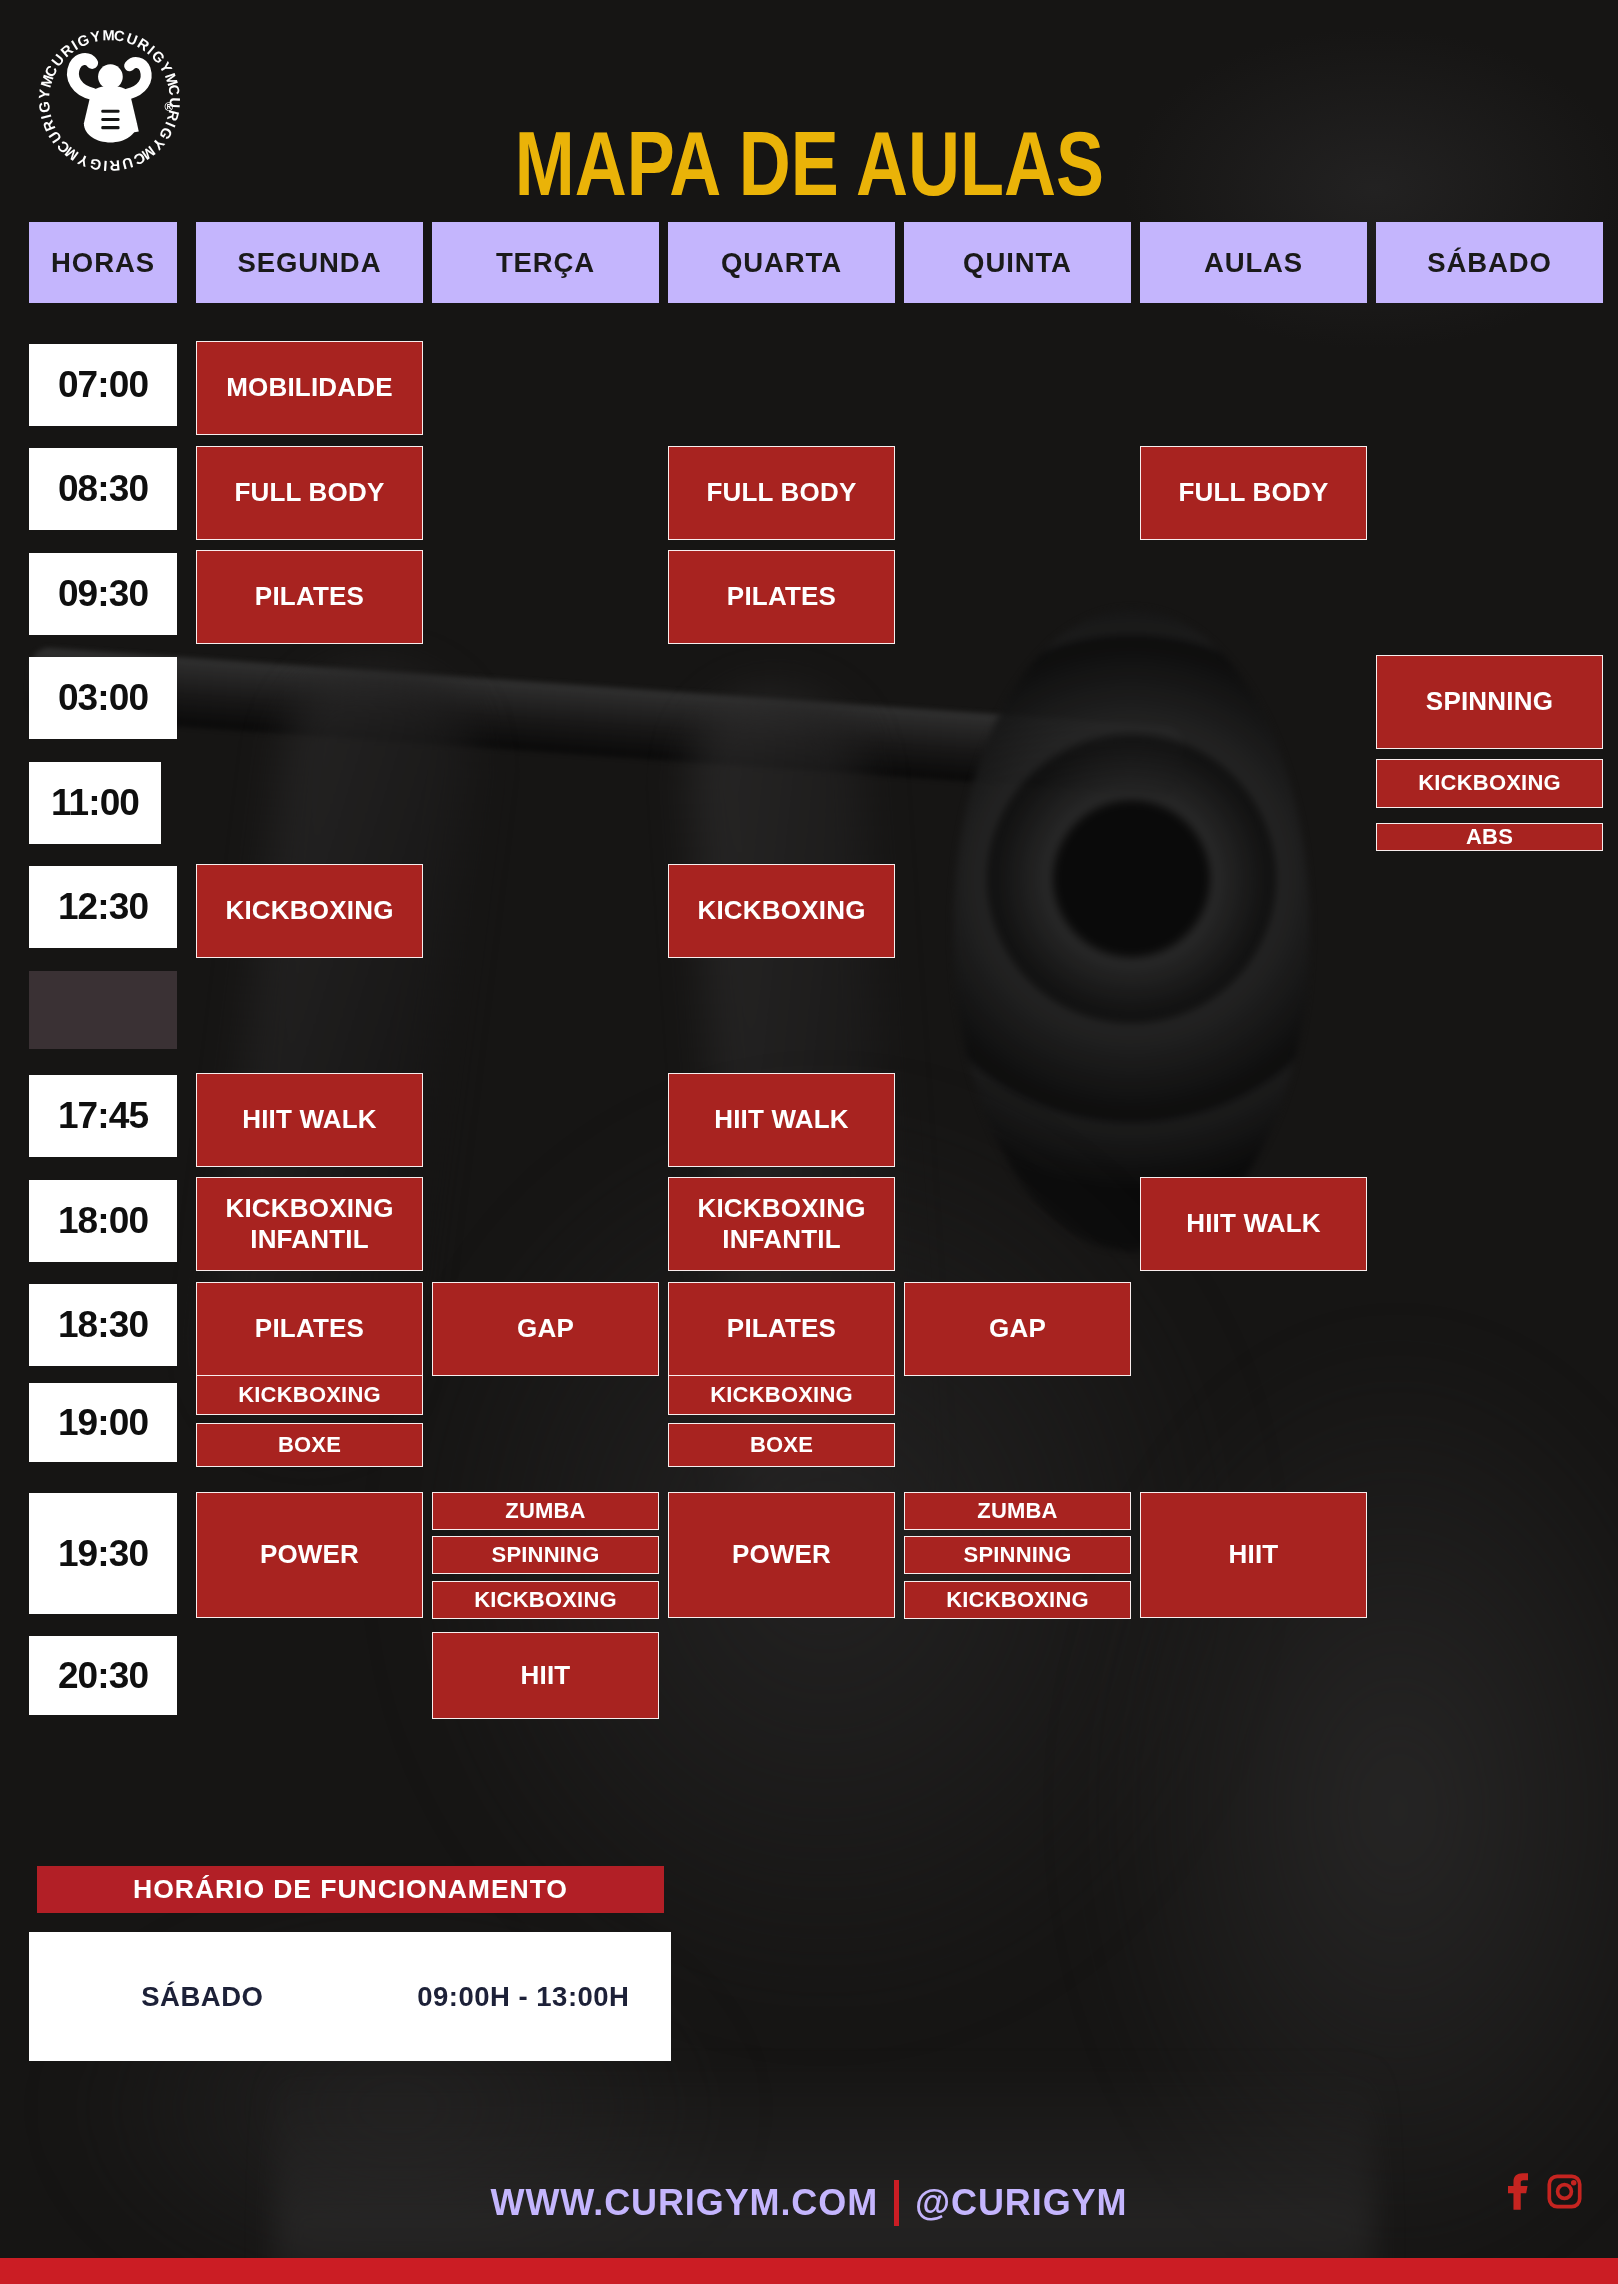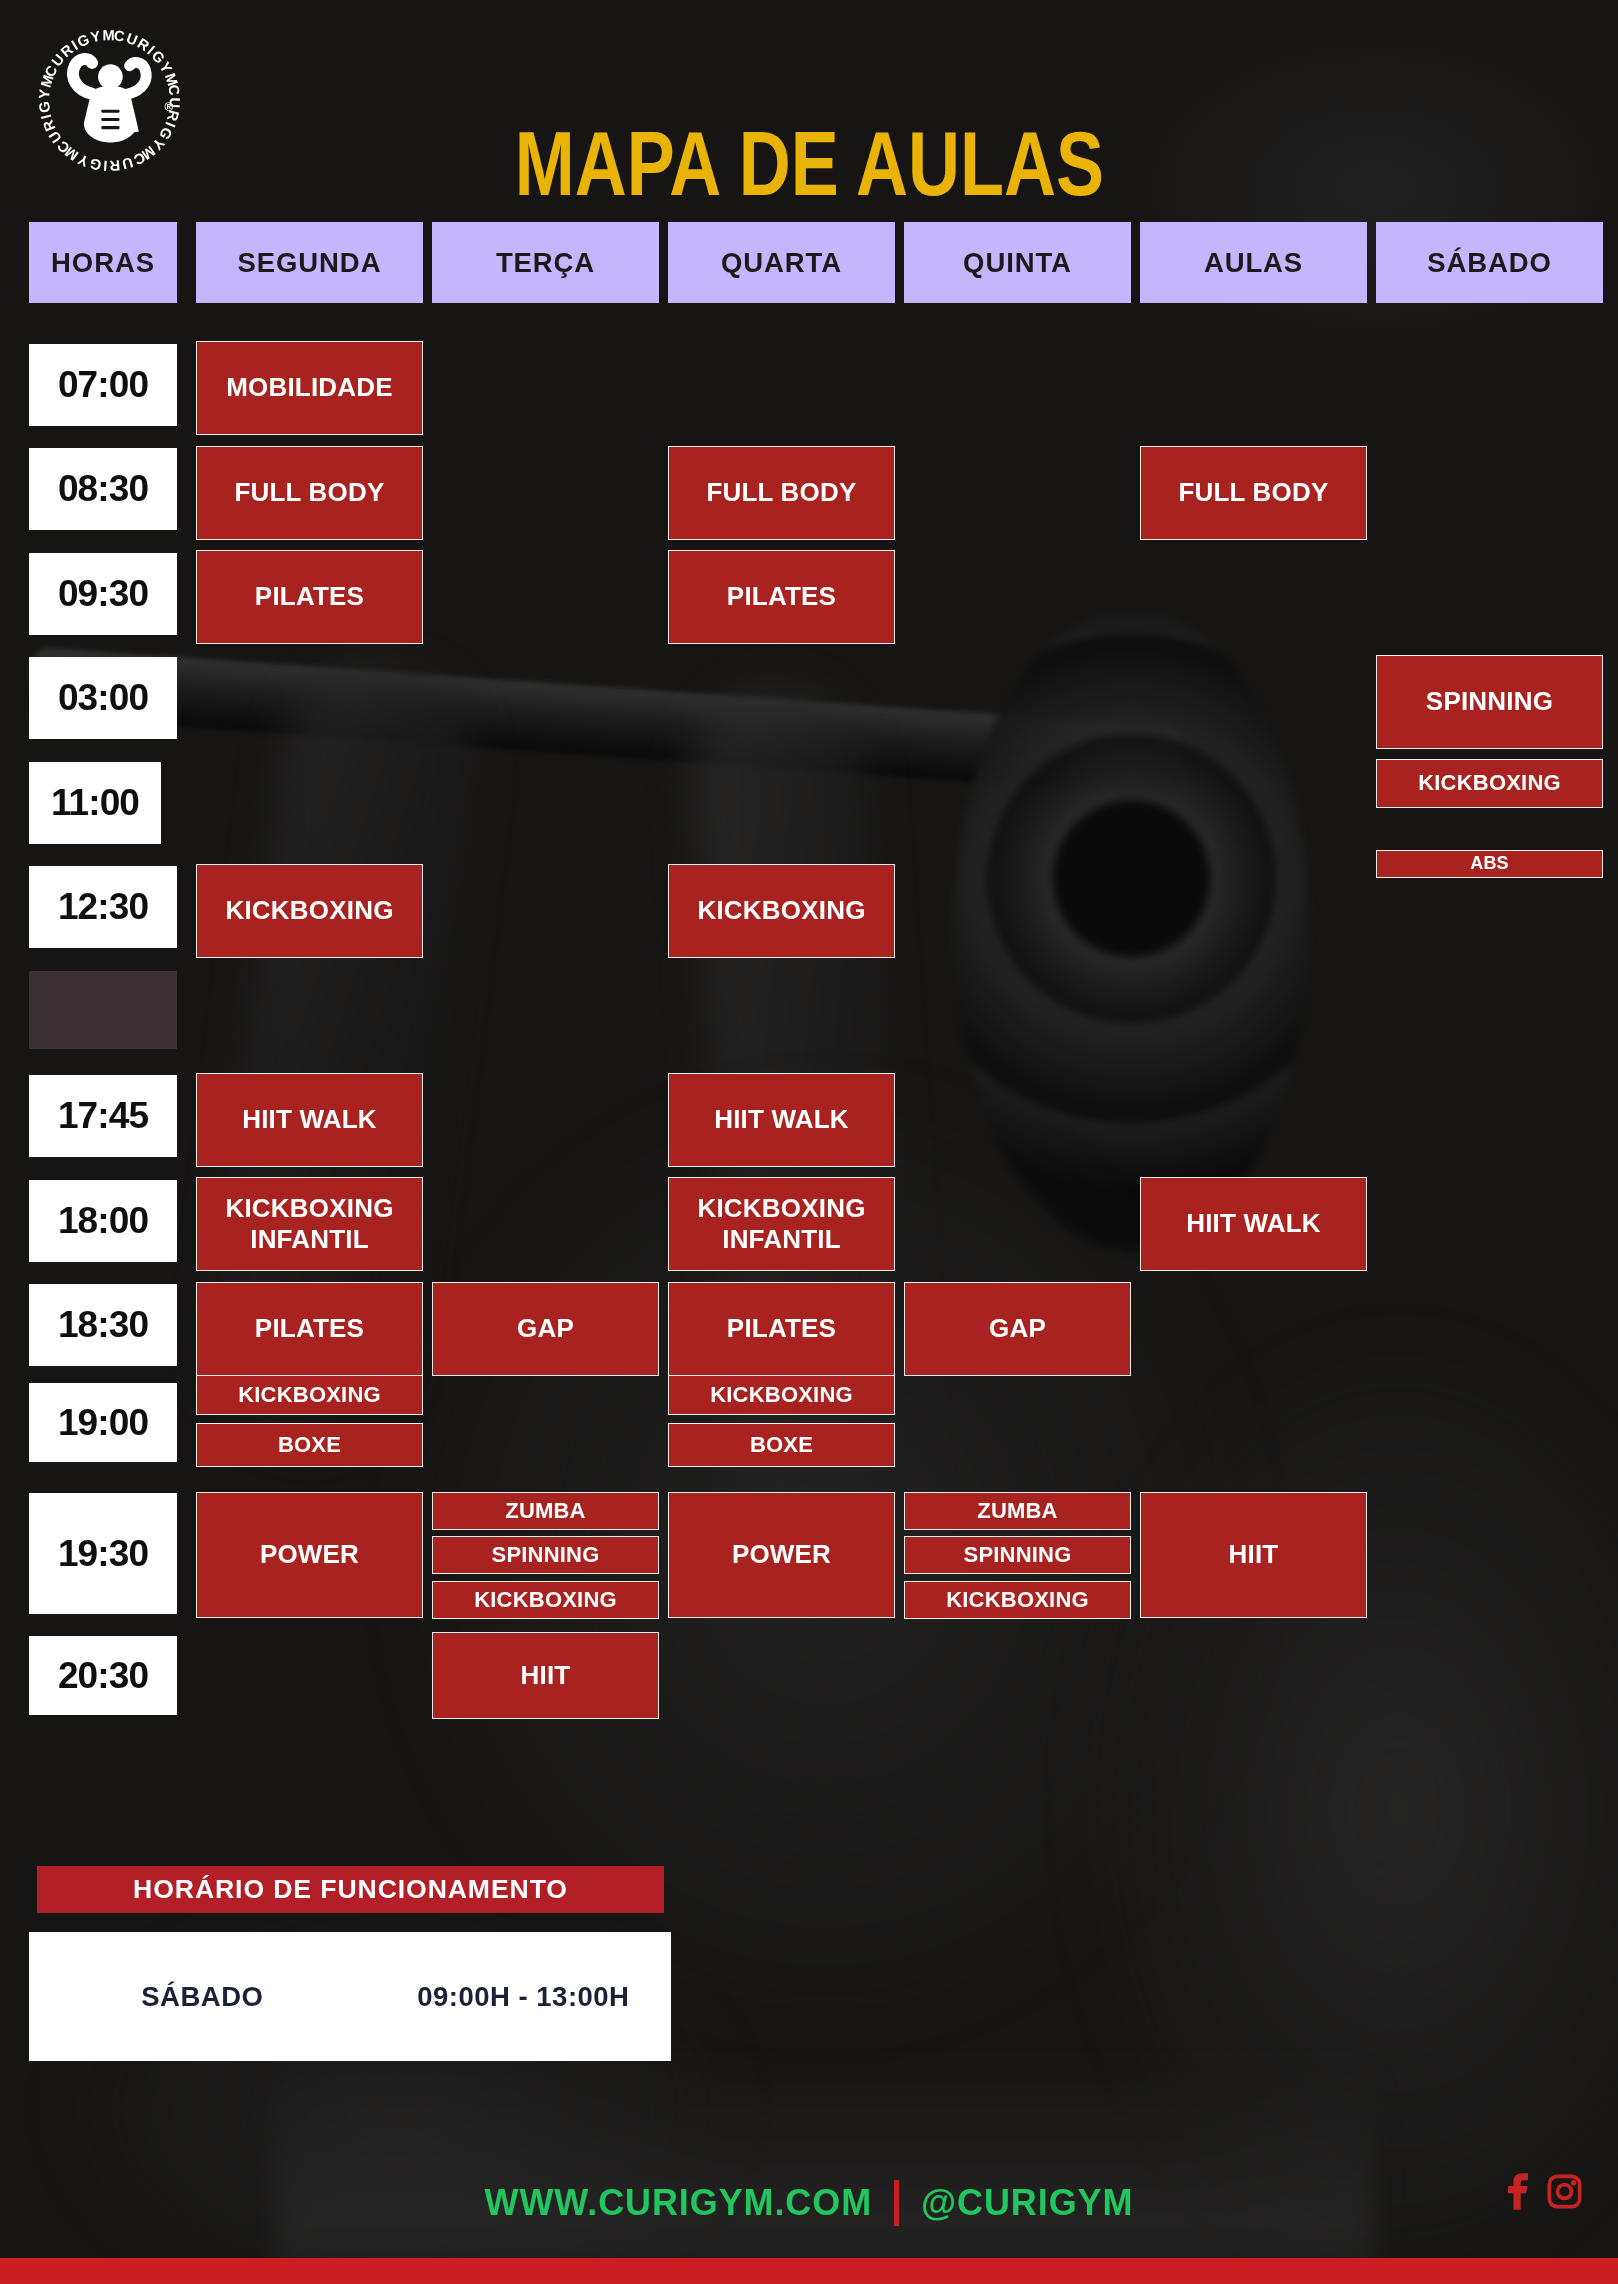--- a/index.html
+++ b/index.html
@@ -44,22 +44,22 @@
     font-size:26.6px;font-weight:800;letter-spacing:0.9px;}
   .hours-panel{position:absolute;left:29px;top:1932px;width:642px;height:129px;background:#fff;
     display:flex;flex-direction:column;}
   .hours-row{flex:1;display:flex;align-items:center;color:var(--navy,#1d2138);font-size:27.5px;font-weight:800;letter-spacing:0.5px;}
   .hours-row + .hours-row{border-top:1.8px solid #8d8d8d;}
   .hours-days{width:54%;text-align:center;}
   .hours-hrs{width:46%;text-align:center;}
 
   
   .footer{position:absolute;left:0;top:2178px;width:100%;height:50px;
-    display:flex;align-items:center;justify-content:center;gap:22px;
-    color:#22c55e;font-size:36px;font-weight:800;letter-spacing:0.9px;white-space:nowrap;}
+    display:flex;align-items:center;justify-content:center;gap:16px;
+    color:#c4b5fd;font-size:36px;font-weight:800;letter-spacing:0.9px;white-space:nowrap;}
   .footer-sep{width:5px;height:46px;background:var(--strip_red,#cb1d24);}
   .social{position:absolute;left:1508px;top:2173px;width:82px;height:37px;display:flex;gap:19px;align-items:center;}
   .bottom-strip{position:absolute;left:0;top:2258px;width:100%;height:26px;background:var(--strip_red,#cb1d24);}
 </style>
 </head>
 <body>
 
 <div class="poster" style="--block_red: #a82320; --banner_red: #b21f26; --strip_red: #cb1d24; --icon_red: #c62420; --navy: #1d2138;">
 
   <div class="photo-bg">
@@ -142,21 +142,21 @@
       </div>
       <div class="block" style="font-size: 26px; left: 668px; top: 550px; width: 227px; height: 94px;">
         <span>PILATES</span>
       </div>
       <div class="block" style="font-size: 26px; left: 1376px; top: 655px; width: 227px; height: 94px;">
         <span>SPINNING</span>
       </div>
       <div class="block" style="font-size: 22px; left: 1376px; top: 759px; width: 227px; height: 49px;">
         <span>KICKBOXING</span>
       </div>
-      <div class="block" style="font-size: 18px; left: 1376px; top: 850px; width: 227px; height: 28px;">
+      <div class="block" style="font-size: 22px; left: 1376px; top: 823px; width: 227px; height: 28px;">
         <span>ABS</span>
       </div>
       <div class="block" style="font-size: 26px; left: 196px; top: 864px; width: 227px; height: 94px;">
         <span>KICKBOXING</span>
       </div>
       <div class="block" style="font-size: 26px; left: 668px; top: 864px; width: 227px; height: 94px;">
         <span>KICKBOXING</span>
       </div>
       <div class="block" style="font-size: 26px; left: 196px; top: 1073px; width: 227px; height: 94px;">
         <span>HIIT WALK</span>

